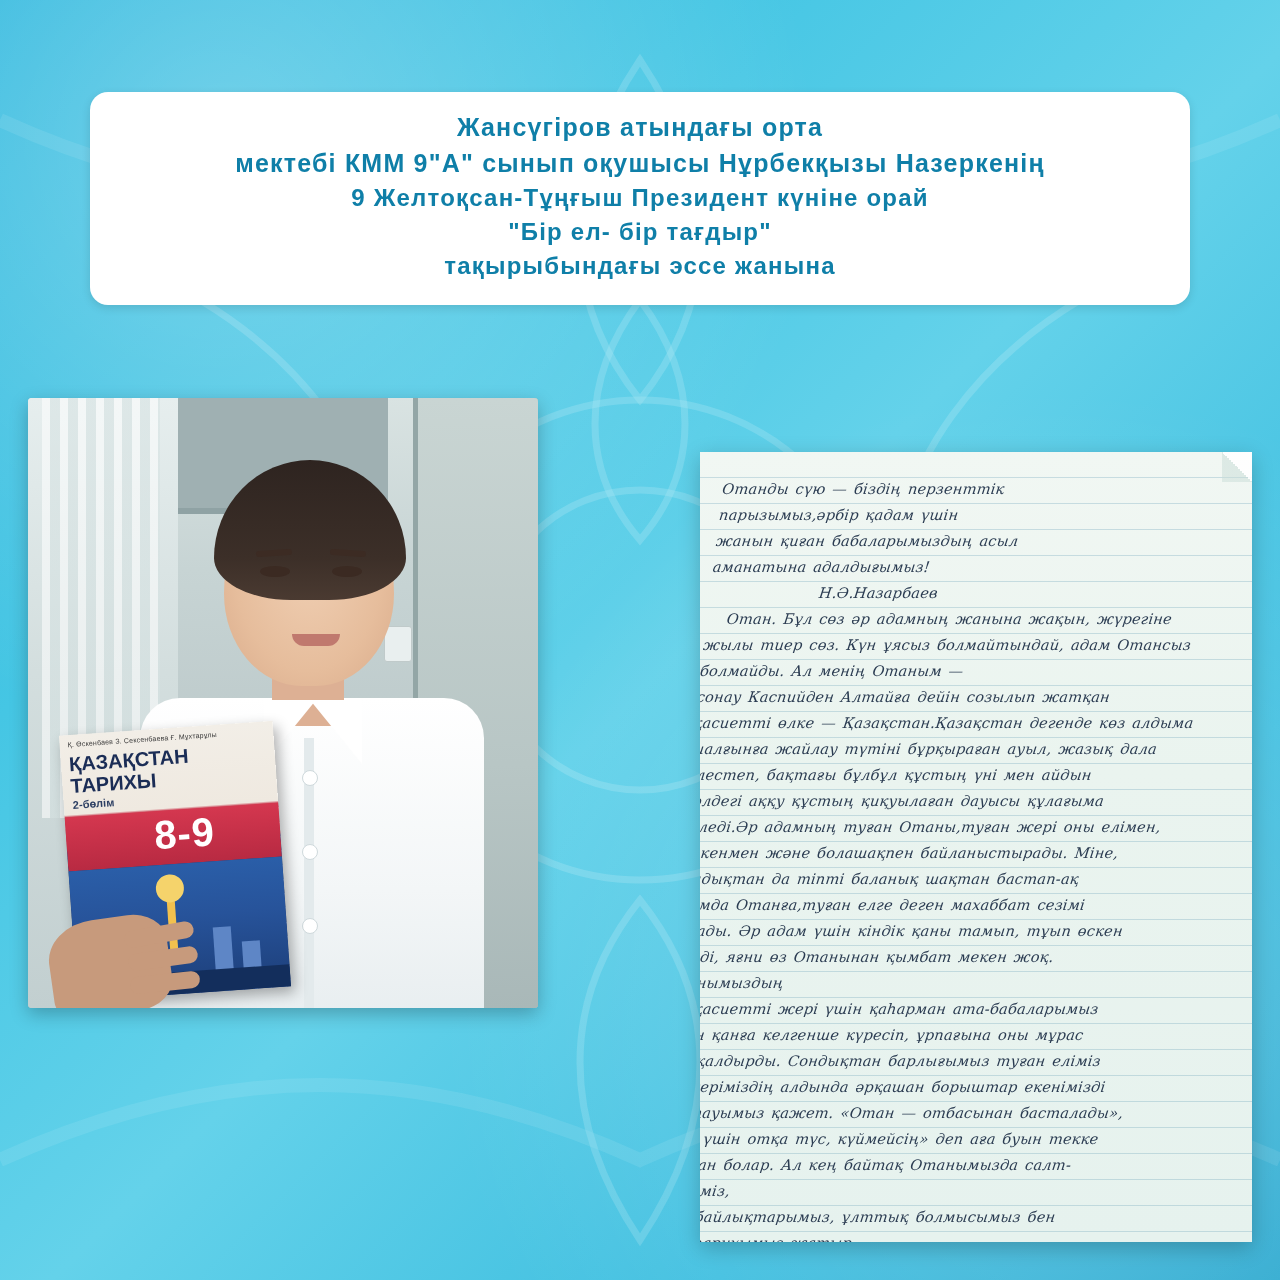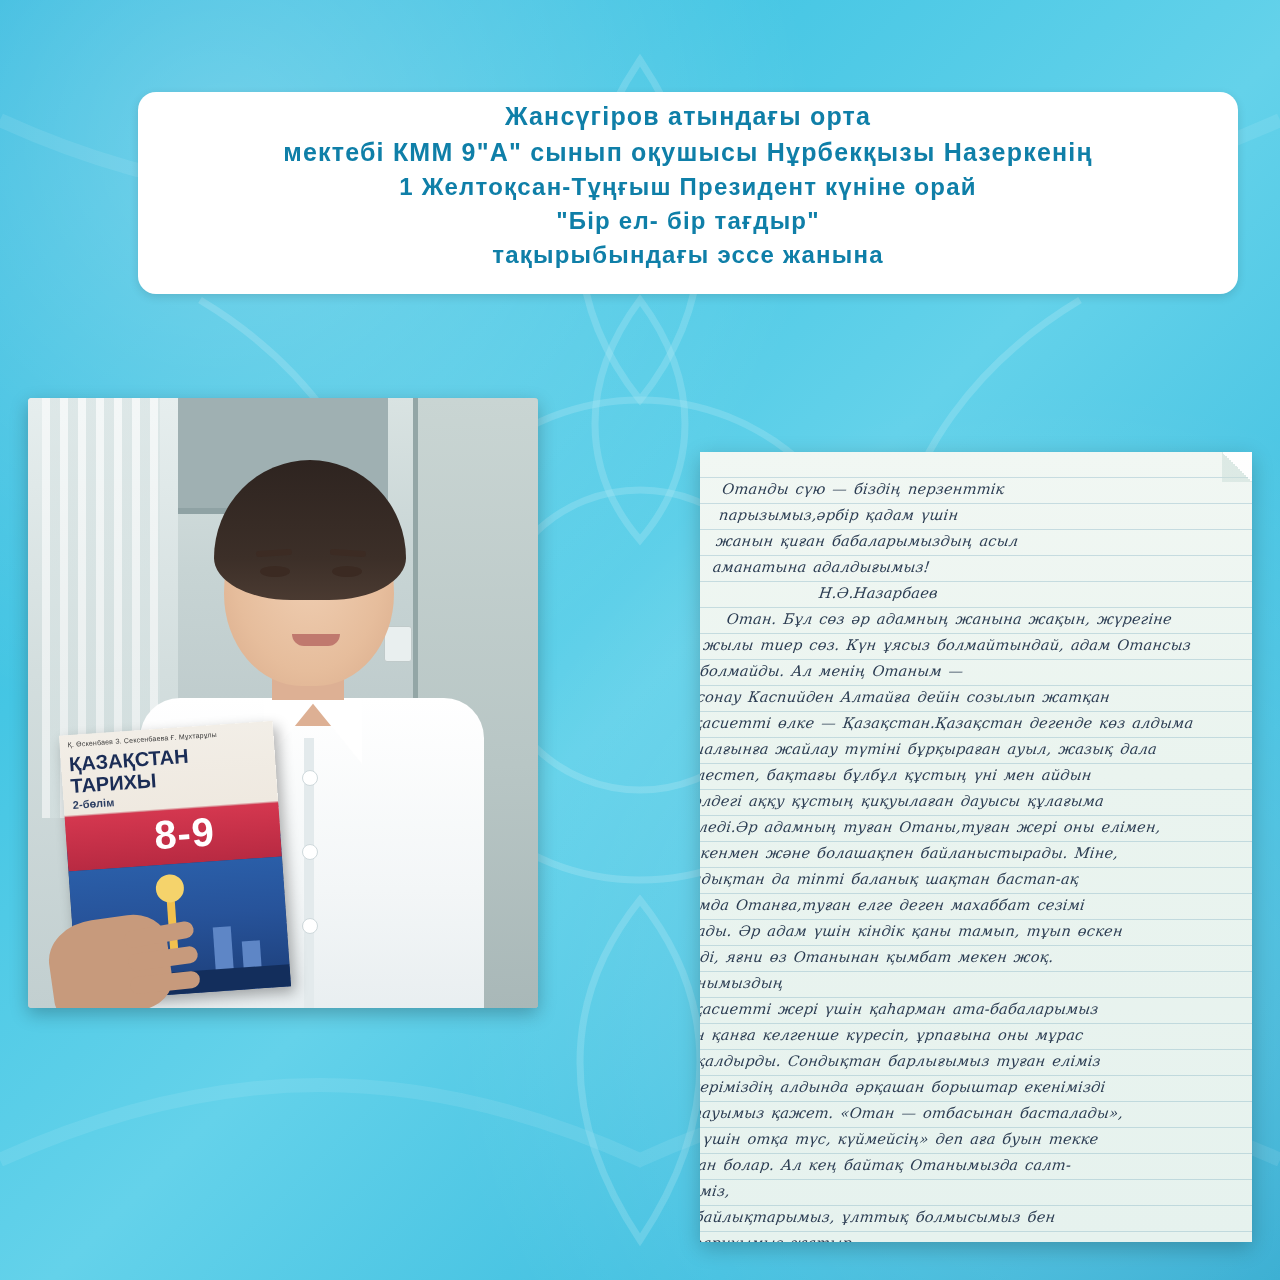--- a/index.html
+++ b/index.html
@@ -32,27 +32,26 @@
     opacity: 0.45;
   }
   .ornament svg { width: 100%; height: 100%; display: block; }
 
   
   .title-card {
     position: absolute;
     left: 90px;
     top: 92px;
     width: 1100px;
-    padding: 7px 24px 22px;
+    padding: 18px 24px 22px;
     box-sizing: border-box;
     background: #ffffff;
     border-radius: 18px;
     box-shadow: 0 3px 10px rgba(0,0,0,0.12);
     text-align: center;
-    margin-left: 48px;
   }
   .title-line {
     color: #0f7fa8;
     font-weight: bold;
     font-size: 25px;
     letter-spacing: 1.2px;
     line-height: 1.42;
     white-space: nowrap;
   }
   .title-line.l1 { font-size: 25px; }
@@ -278,21 +277,21 @@
       <g fill="none" stroke="#ffffff" stroke-opacity="0.20" stroke-width="14">
         <path d="M0 120 C220 220, 420 220, 640 120 C860 220, 1060 220, 1280 120"></path>
         <path d="M0 1160 C220 1060, 420 1060, 640 1160 C860 1060, 1060 1060, 1280 1160"></path>
       </g>
     </svg>
   </div>
 
   <div class="title-card">
     <div class="title-line l1">Жансүгіров атындағы орта</div>
     <div class="title-line l2">мектебі КММ 9"А" сынып оқушысы Нұрбекқызы Назеркенің</div>
-    <div class="title-line l3">1  Желтоқсан-Тұңғыш Президент күніне орай</div>
+    <div class="title-line l3">9  Желтоқсан-Тұңғыш Президент күніне орай</div>
     <div class="title-line l4">"Бір ел- бір тағдыр"</div>
     <div class="title-line l5">тақырыбындағы эссе жанына</div>
   </div>
 
   <div class="photo-frame">
     <div class="photo">
       <div class="wall-left"></div>
       <div class="curtain"></div>
       <div class="window-frame"></div>
       <div class="door"></div>

